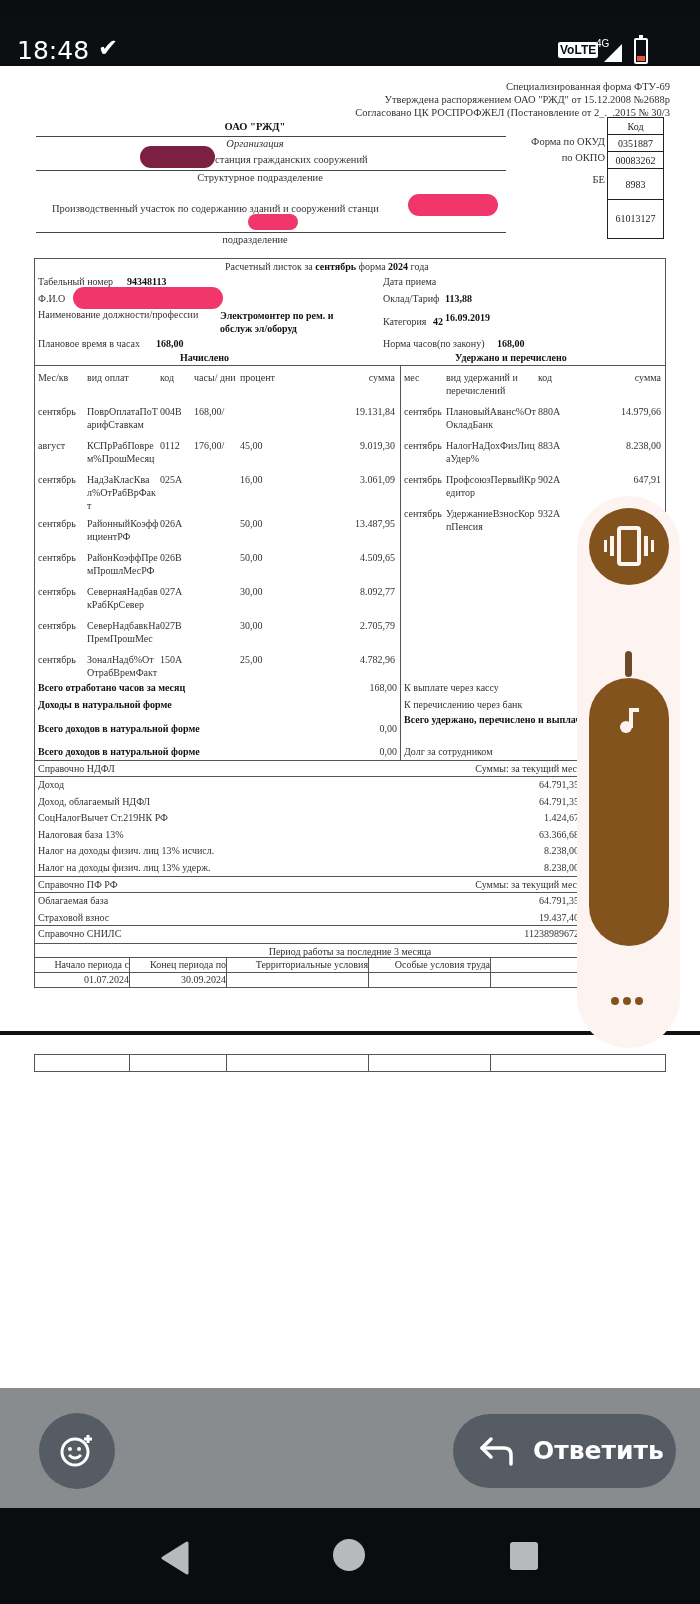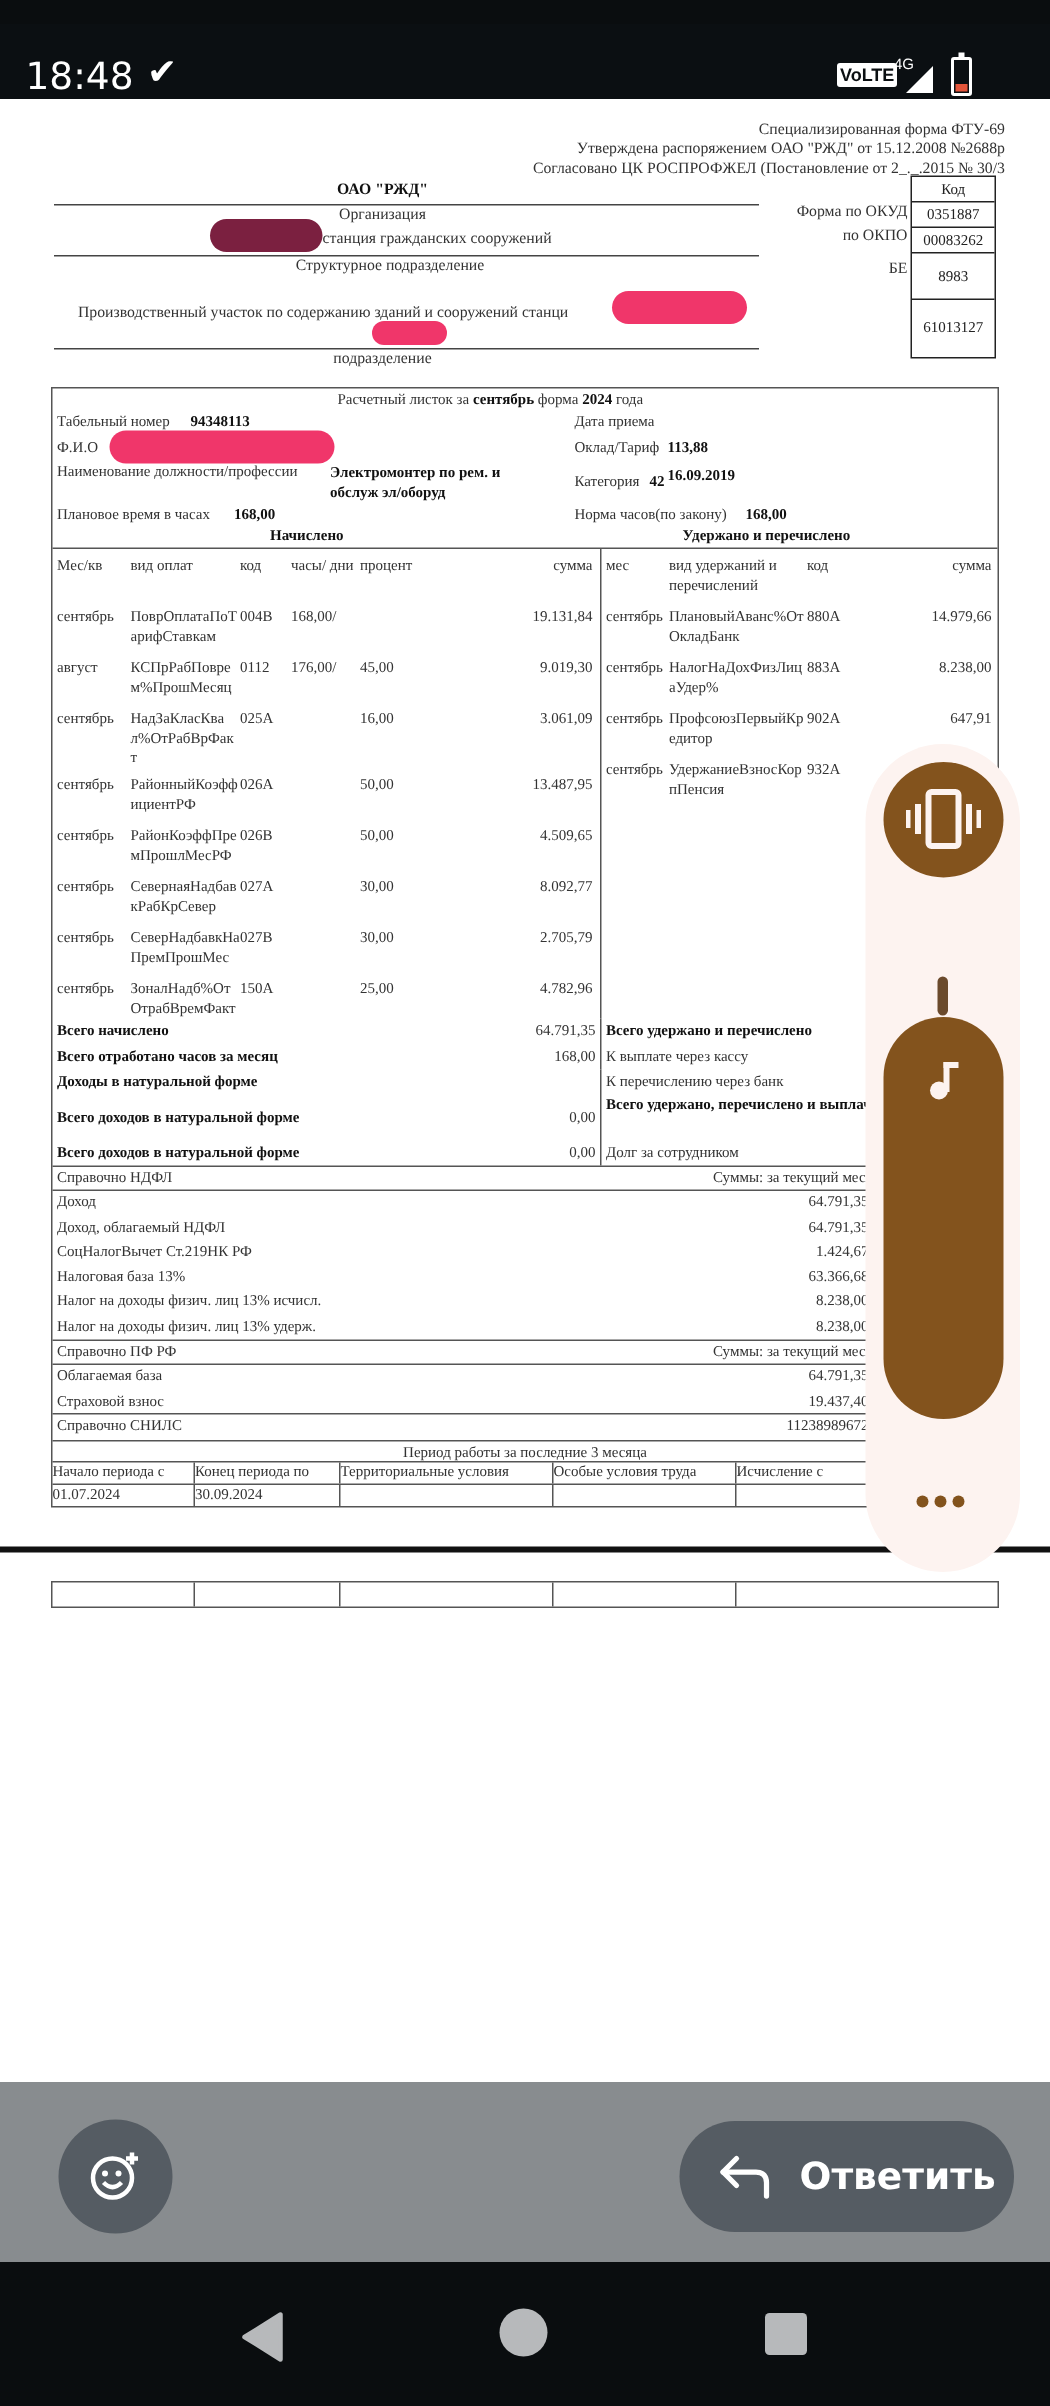--- a/index.html
+++ b/index.html
@@ -58,21 +58,21 @@
   .tot.tall { height: 30px; line-height: 13px; }
   .tot.tall .l { align-items: center; }
 
   .ndfl { border-top: 1.5px solid #555; }
   .ndfl .h { display: flex; justify-content: space-between; height: 16px; line-height: 16px; padding: 0 8px 0 3px; border-bottom: 1.5px solid #555; }
   .ndfl .ln { display: flex; justify-content: space-between; height: 16.5px; line-height: 16.5px; padding: 0 8px 0 3px; }
   .ndfl .ln.top { border-bottom: 1.5px solid #555; }
 
   .period-title { text-align: center; height: 15px; line-height: 15px; border-top: 1.5px solid #555; border-bottom: 1.5px solid #555; }
   .grid5 { display: grid; grid-template-columns: 95px 97px 142px 122px 1fr; }
-  .grid5 > div { border-right: 1px solid #555; text-align: left; height: 14px; line-height: 14px; overflow: hidden; white-space: nowrap; }
+  .grid5 > div { border-right: 1px solid #555; text-align: right; height: 14px; line-height: 14px; overflow: hidden; white-space: nowrap; }
   .grid5 > div:nth-child(5n) { border-right: none; }
   .grid5.r2 { border-top: 1px solid #555; }
 
   .pagebreak { position: absolute; left: 0; top: 965px; width: 700px; height: 4px; background: #111; }
   .emptygrid { position: absolute; left: 34px; top: 988px; width: 632px; height: 18px; border: 1.5px solid #555; display: grid; grid-template-columns: 95px 97px 142px 122px 1fr; }
   .emptygrid > div { border-right: 1px solid #555; }
   .emptygrid > div:last-child { border-right: none; }
 
   .topbar { position: absolute; top: 0; left: 0; width: 700px; height: 106px; background: rgba(70,76,82,0.82); }
   .topbar .back { position: absolute; left: 28px; top: 34px; width: 36px; height: 36px; }
@@ -118,21 +118,21 @@
 <div class="viewer">
   <div class="doc">
     <div class="hdr-right">
       <div>Специализированная форма ФТУ-69</div>
       <div>Утверждена распоряжением ОАО "РЖД" от 15.12.2008 №2688р</div>
       <div>Согласовано ЦК РОСПРОФЖЕЛ (Постановление от 2_._.2015 № 30/3</div>
     </div>
 
     <div class="org-text b" style="left:200px; top:55px; width:110px;">ОАО "РЖД"</div>
     <div class="org-line" style="top:70px;"></div>
-    <div class="org-text" style="left:200px; top:72px; width:110px;">Организация</div>
+    <div class="org-text" style="left:200px; top:72px; width:110px;font-style:italic;">Организация</div>
     <div class="blot dark" style="left:140px; top:80px; width:75px; height:22px;"></div>
     <div class="org-text" style="left:215px; top:88px; width:190px; text-align:left;">станция гражданских сооружений</div>
     <div class="org-line" style="top:104px;"></div>
     <div class="org-text" style="left:160px; top:106px; width:200px;">Структурное подразделение</div>
     <div class="org-text" style="left:52px; top:137px; width:360px; text-align:left;">Производственный участок по содержанию зданий и сооружений станци</div>
     <div class="blot" style="left:408px; top:128px; width:90px; height:22px;"></div>
     <div class="blot" style="left:248px; top:148px; width:50px; height:16px;"></div>
     <div class="org-line" style="top:166px;"></div>
     <div class="org-text" style="left:200px; top:168px; width:110px;">подразделение</div>
 
@@ -282,27 +282,20 @@
             <div class="r-kind" style="word-break:break-all">УдержаниеВзносКорпПенсия</div>
             <div class="r-code">932А</div>
             <div class="r-sum"></div>
           </div>
         </div>
       </div>
 
       <div>
         <div class="tot">
           <div class="l">
-              <span class="b">Всего начислено</span>
-              <span>64.791,35</span>
-            </div>
-          <div class="r b">Всего удержано и перечислено</div>
-        </div>
-        <div class="tot">
-          <div class="l">
               <span class="b">Всего отработано часов за месяц</span>
               <span>168,00</span>
             </div>
           <div class="r">К выплате через кассу</div>
         </div>
         <div class="tot">
           <div class="l">
               <span class="b">Доходы в натуральной форме</span>
               <span></span>
             </div>

